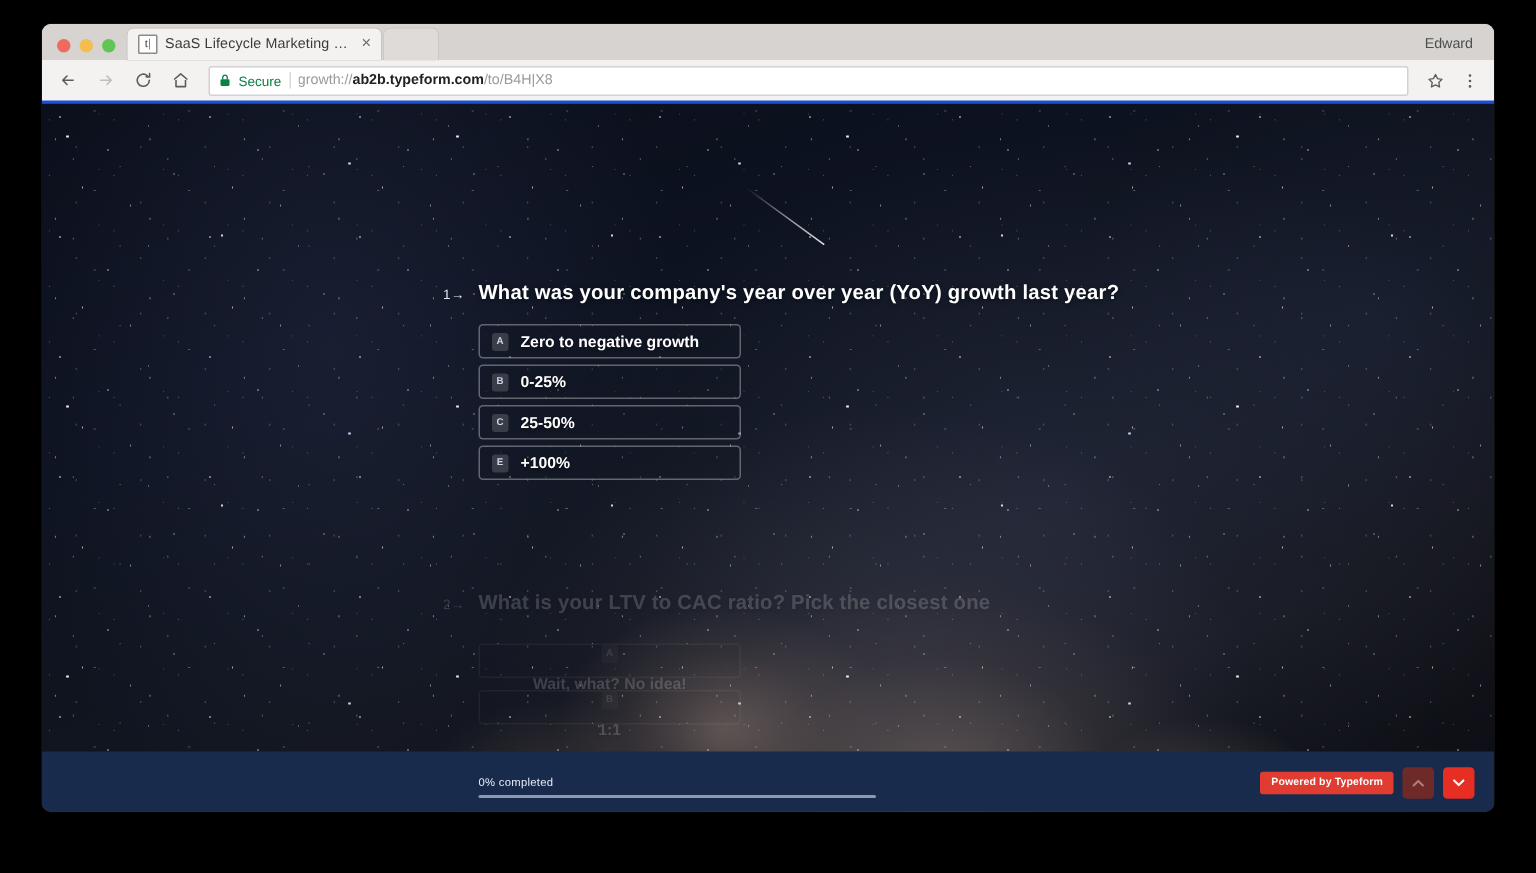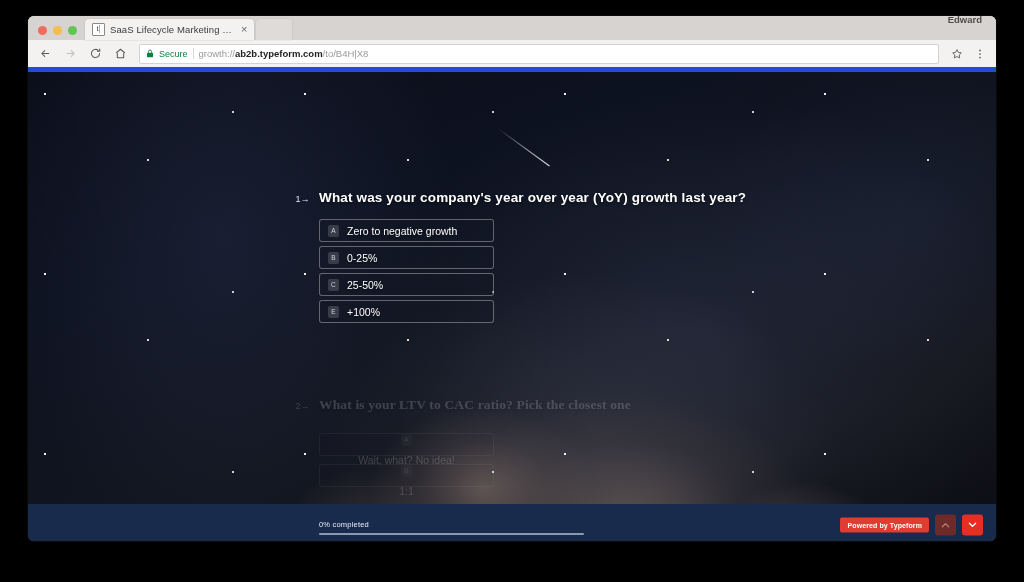--- a/index.html
+++ b/index.html
@@ -103,31 +103,30 @@
     margin-left: 2px;
     background: #dedbd8;
     border-top-left-radius: 4px;
     border-top-right-radius: 4px;
     box-shadow: 0 0 0 0.5px rgba(0,0,0,0.07);
   }
 
   .profile-name {
     position: absolute;
     right: 14px;
-    bottom: 15px;
+    bottom: 5px;
     font-size: 9.5px;
     color: #4d4d4d;
-    font-weight: bold;
   }
 
   
   .toolbar {
     height: 27px;
     background: #f3f2f1;
-    border-bottom: 5px solid #1d4ed8;
+    border-bottom: 2px solid #1d4ed8;
     display: flex;
     align-items: center;
     padding: 0 9px;
     gap: 9px;
   }
   .nav-icon {
     width: 16px;
     height: 16px;
     display: flex;
     align-items: center;
@@ -313,20 +312,21 @@
   .option {
     display: flex;
     align-items: center;
     gap: 8px;
     height: 21px;
     padding: 0 8px;
     border: 1px solid rgba(255,255,255,0.34);
     border-radius: 3px;
     background: rgba(18,24,38,0.38);
     cursor: pointer;
+    font-weight: bold;
   }
   .option-key {
     width: 11px;
     height: 12px;
     flex: 0 0 auto;
     border-radius: 2px;
     background: rgba(255,255,255,0.16);
     color: #cfd7e2;
     font-size: 6.5px;
     line-height: 12px;
@@ -338,21 +338,21 @@
     color: #ffffff;
     white-space: nowrap;
     text-shadow: 0 1px 2px rgba(0,0,0,0.5);
   }
 
   
   .question-block.next {
     top: 325px;
     opacity: 0.17;
   }
-  .question-block.next .q-text { font-weight: bold; font-family: Liberation Serif, serif; }
+  .question-block.next .q-text { font-weight: bold; }
   .question-block.next .options { margin-top: 20px; gap: 8px; }
   .question-block.next .option {
     border-color: rgba(255,255,255,0.30);
     background: rgba(18,24,38,0.10);
     flex-direction: column;
   }
 
   
   .footer {
     position: absolute;

